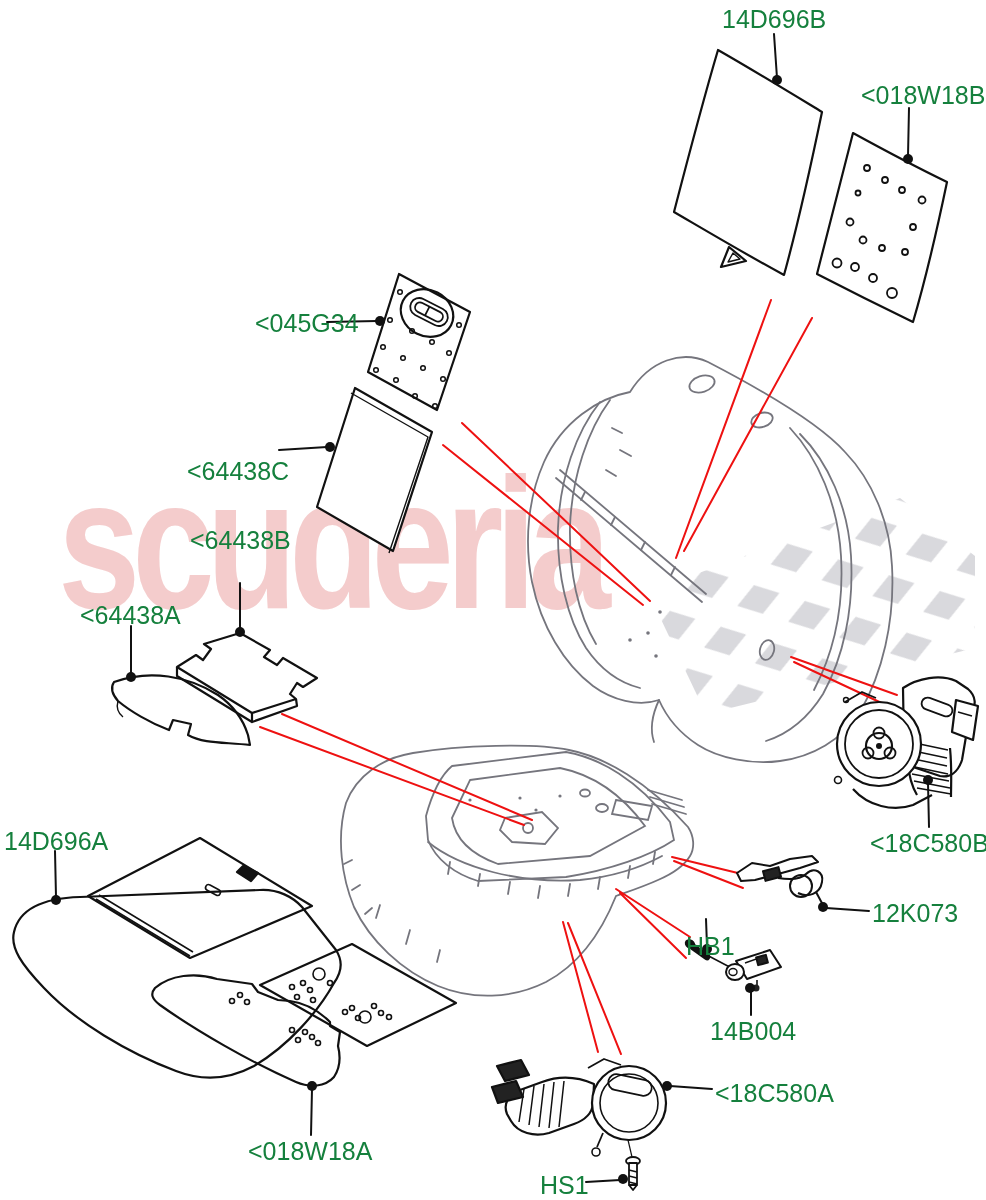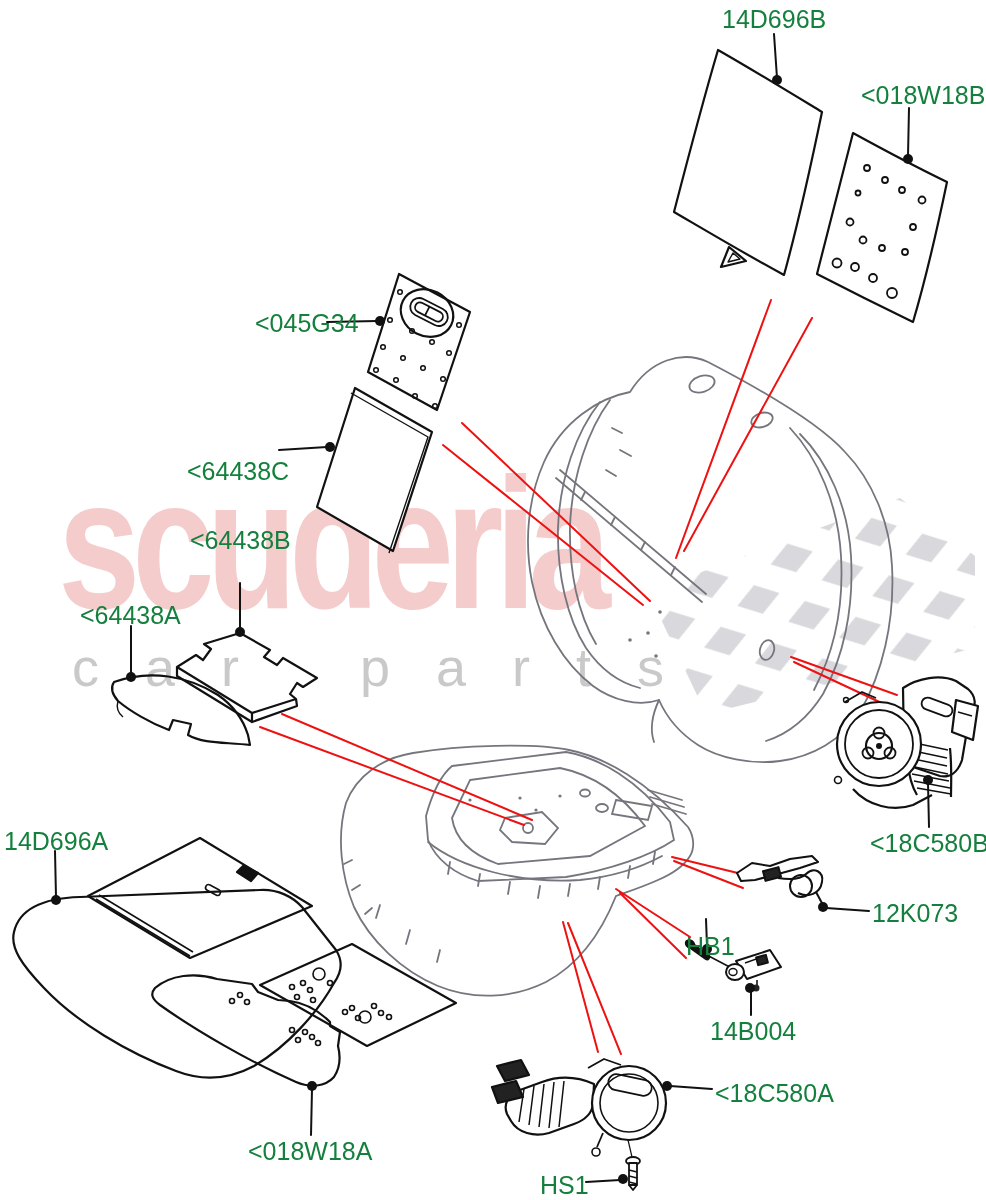--- a/index.html
+++ b/index.html
@@ -23,21 +23,20 @@
     position:absolute;font-size:25px;color:#15803d;white-space:nowrap;
     line-height:1.1;cursor:pointer;text-align:center;
   }
 </style>
 </head>
 <body>
 
 <div id="stage">
 
   <div class="wm-brand">scuderia</div>
-  <div class="wm-tagline">car parts</div>
 
   <svg width="986" height="1200" viewBox="0 0 986 1200">
     <defs>
       <pattern id="chk" width="88" height="60" patternUnits="userSpaceOnUse" patternTransform="rotate(-17)">
         <polygon points="22,0 44,15 22,30 0,15" fill="#d7d7db"></polygon>
         <polygon points="66,30 88,45 66,60 44,45" fill="#d7d7db"></polygon>
       </pattern>
     </defs>
 
     <polygon points="648,592 900,498 975,556 975,648 706,714" fill="url(#chk)" opacity="0.95"></polygon>

